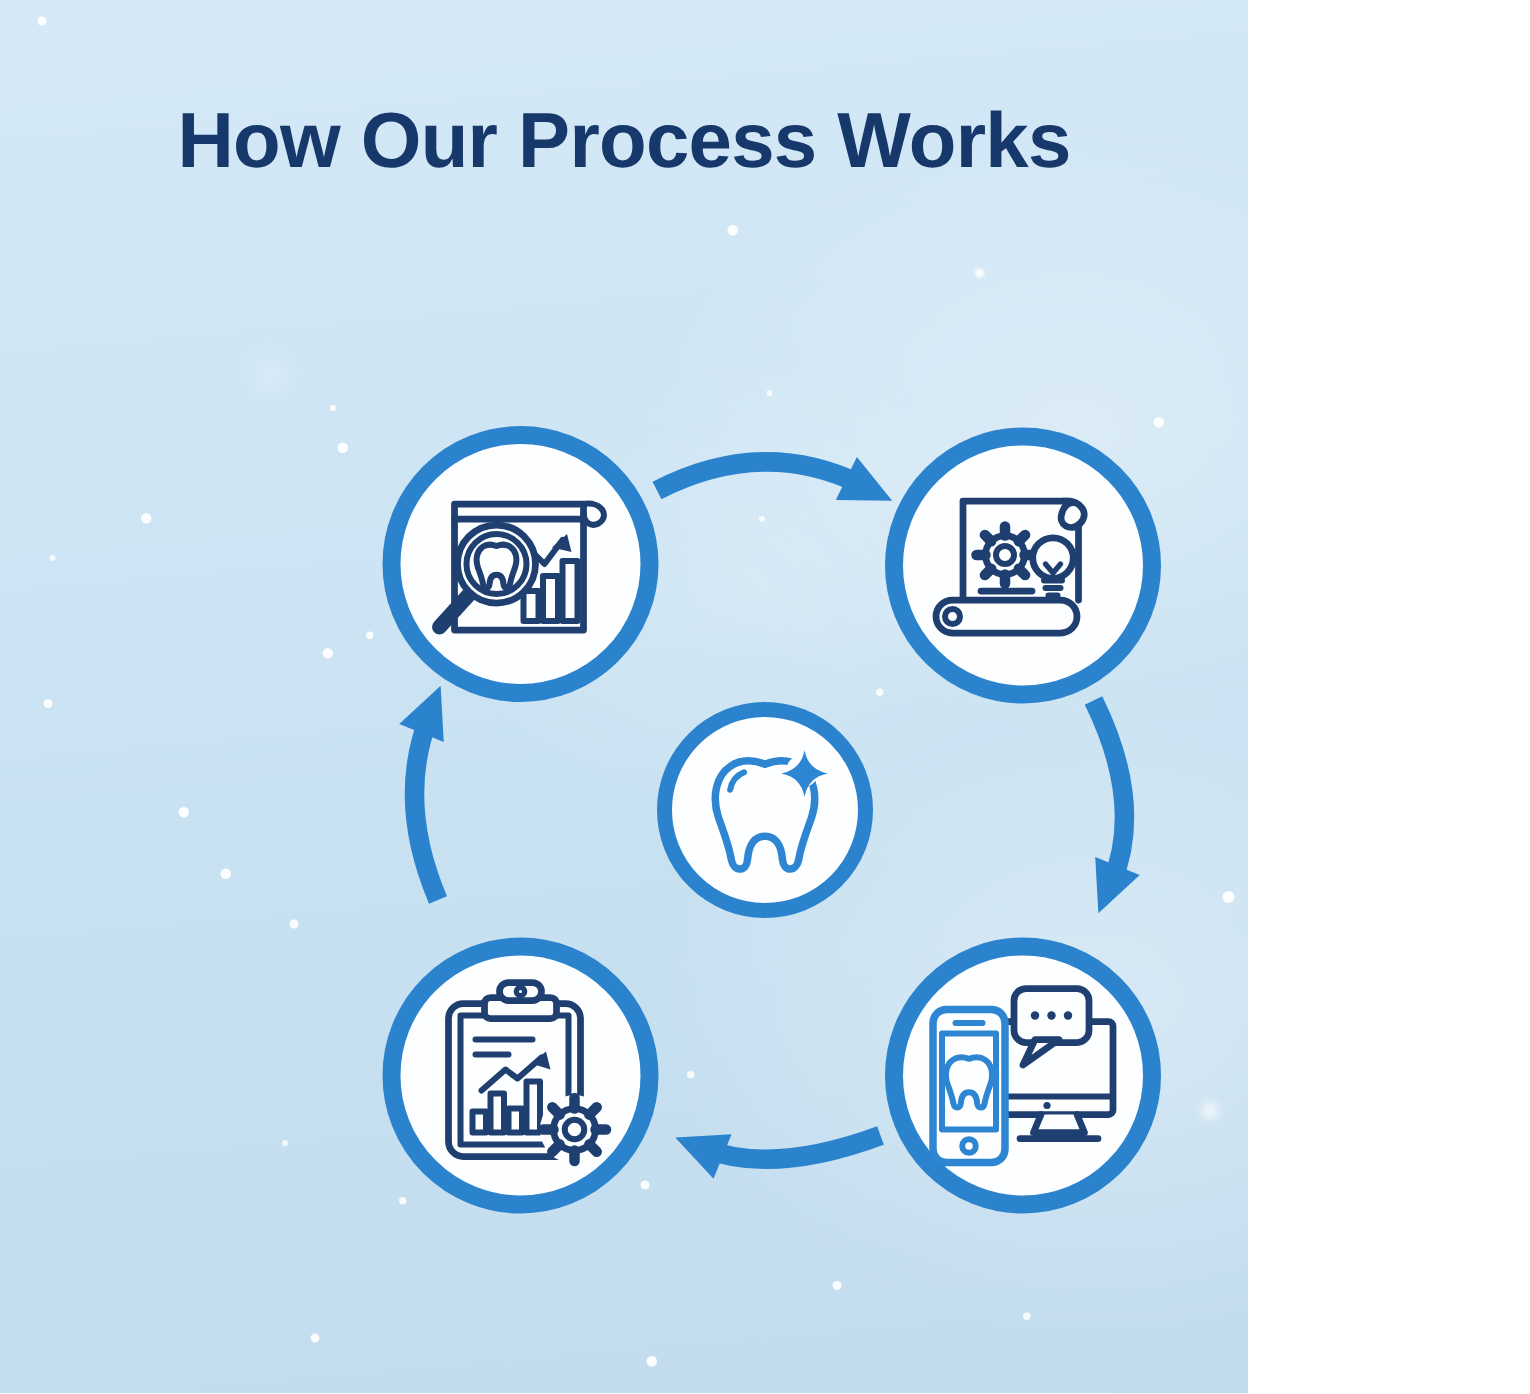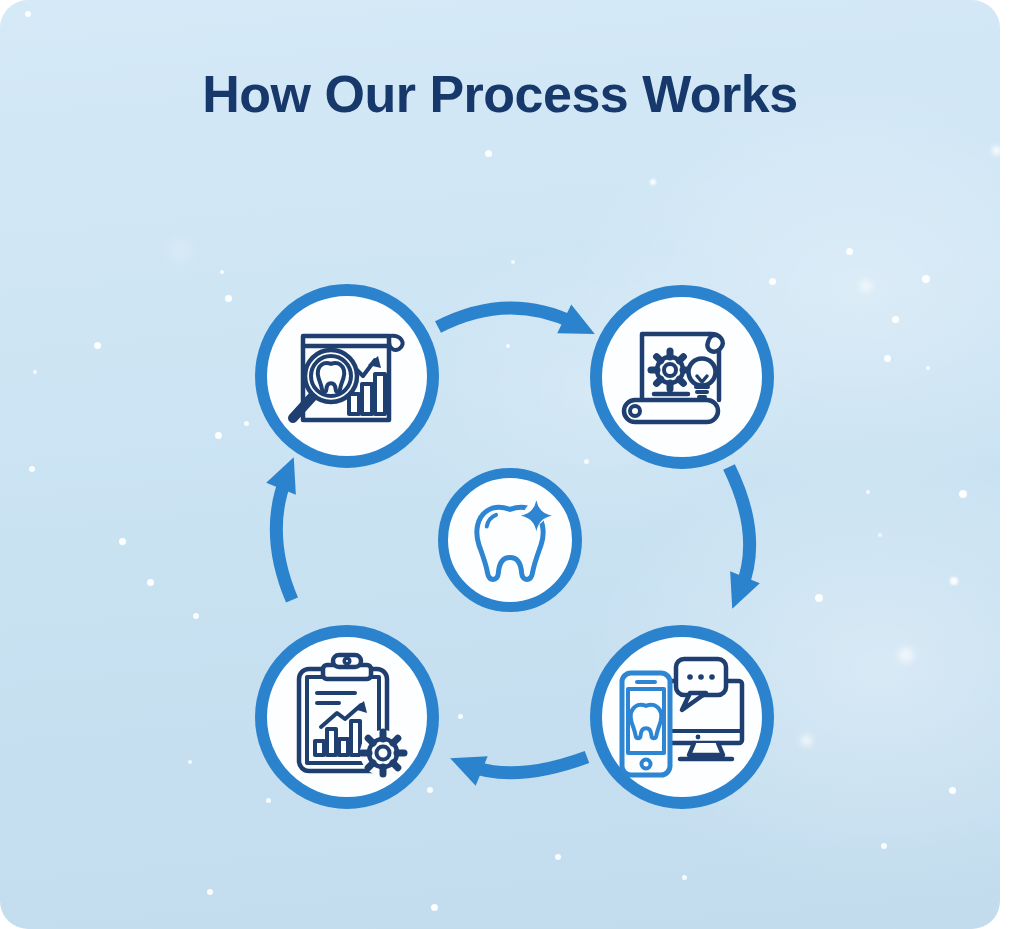--- a/index.html
+++ b/index.html
@@ -1,24 +1,23 @@
 <!DOCTYPE html>
 <html style="--bg-top: #d5e9f7; --bg-mid: #c9e2f2; --bg-bottom: #c2dcee; --title: #17386a; --accent: #2b83ce; --icon-navy: #1e3f6f; --icon-blue: #2e86d3; --circle-fill: #fdfeff; --dot: #ffffff;"><head>
 <meta charset="utf-8">
 <style>
   html,body{margin:0;padding:0;}
   .stage{
-    position:relative;width:1000px;height:929px;overflow:hidden;
+    position:relative;width:832px;height:929px;overflow:hidden;
     font-family:"Liberation Sans",sans-serif;
     background:
       radial-gradient(420px 300px at 86% 31%, rgba(255,255,255,.28), rgba(255,255,255,0) 70%),
       radial-gradient(420px 320px at 88% 72%, rgba(255,255,255,.30), rgba(255,255,255,0) 70%),
       radial-gradient(300px 220px at 60% 42%, rgba(255,255,255,.18), rgba(255,255,255,0) 70%),
       linear-gradient(175deg, var(--bg-top) 0%, var(--bg-mid) 55%, var(--bg-bottom) 100%);
-    border-radius: 28px;
   }
   .page-title{
     position:absolute;top:64px;left:0;width:100%;margin:0;
     text-align:center;font-weight:700;font-size:52px;letter-spacing:-.5px;
     color:var(--title);
   }
   .dots,.diagram{position:absolute;left:0;top:0;width:1020px;height:929px;}
   .dot{position:absolute;border-radius:50%;background:var(--dot);}
   .ring{fill:var(--circle-fill);stroke:var(--accent);}
   .arrow{stroke:var(--accent);fill:none;}

